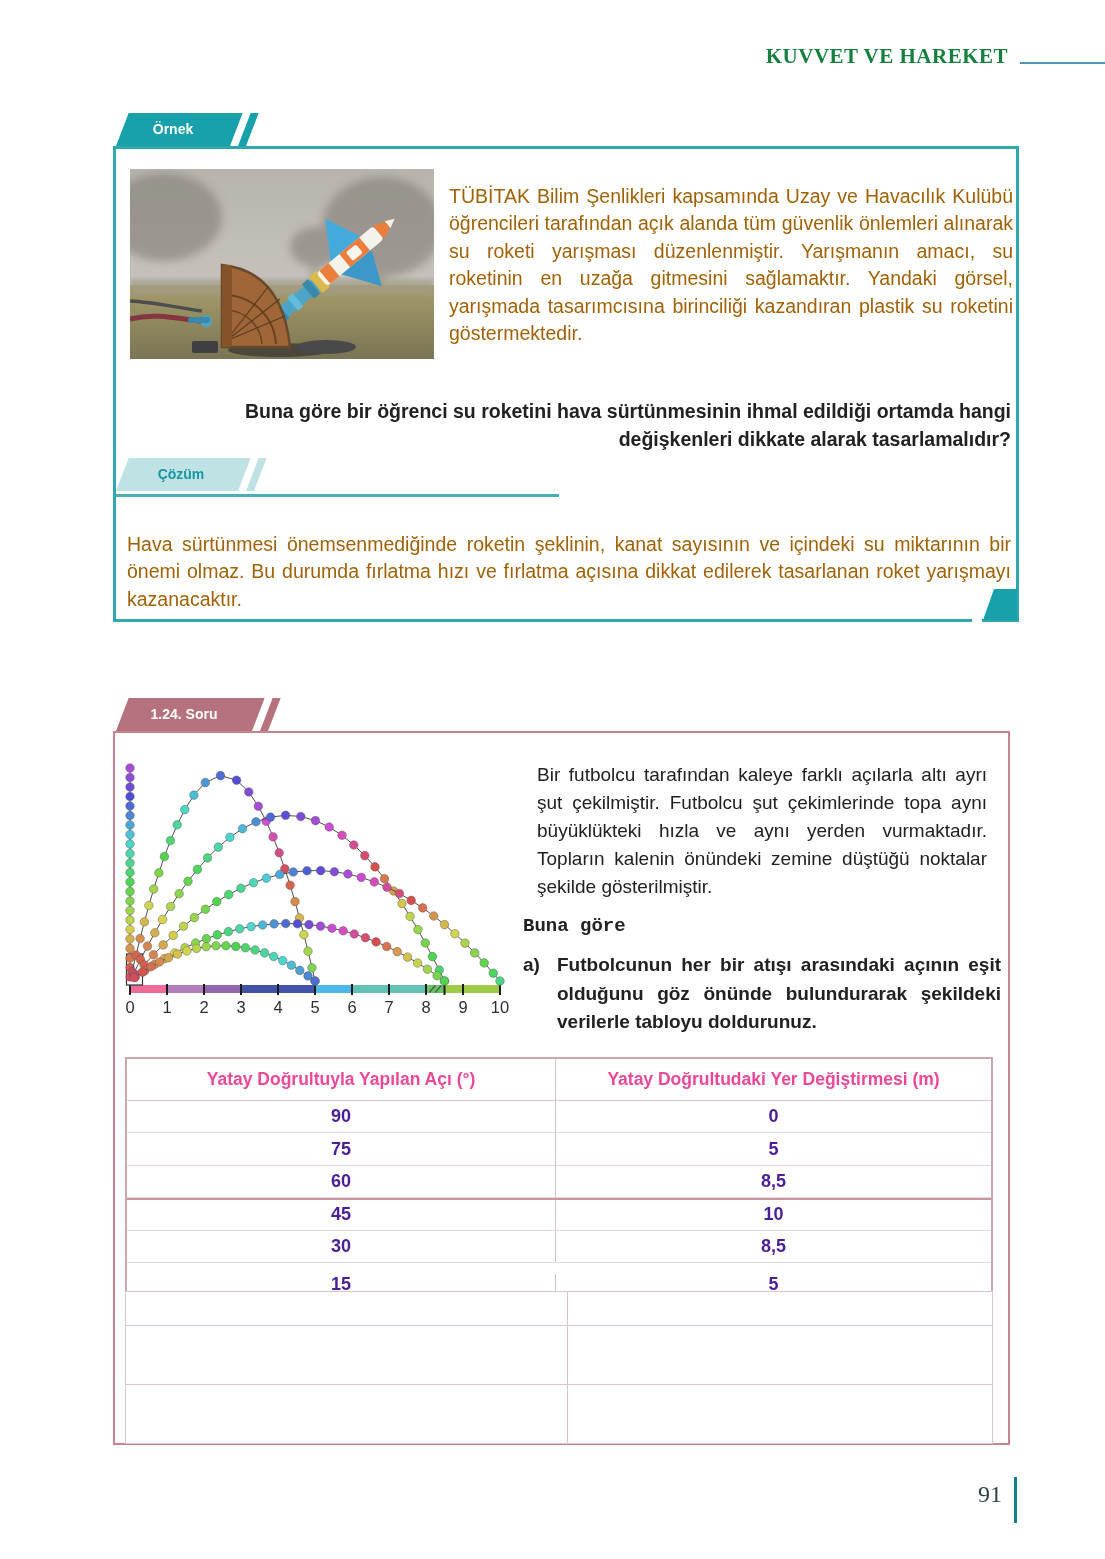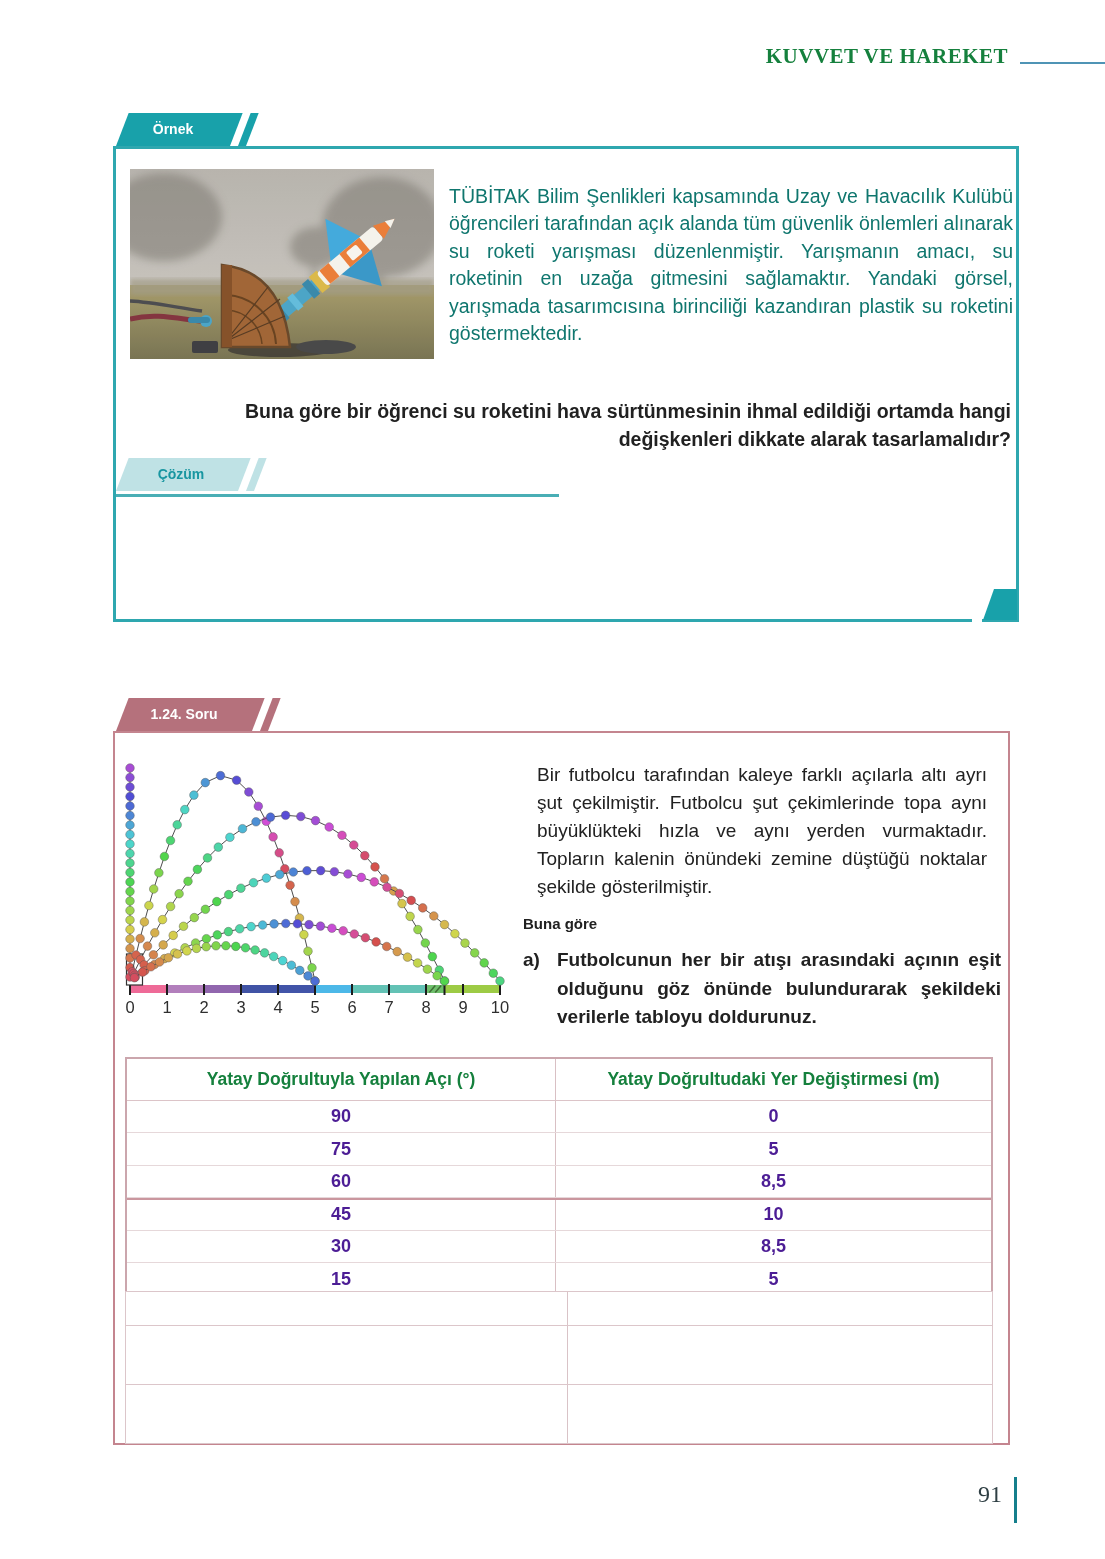--- a/index.html
+++ b/index.html
@@ -34,21 +34,21 @@
   .tag-cozum{--bg:#bfe2e5;--fg:#1896a1;left:0px;top:309px;width:114px;padding-left:8px;}
   .tag-soru{--bg:#b5717c;--fg:#ffffff;left:116px;top:698px;width:136px;}
 
   
   .ornek-box{
     position:absolute;left:113px;top:146px;width:906px;height:476px;
     border:3px solid #2ea7af;box-sizing:border-box;background:#fff;
   }
   .photo{position:absolute;left:14px;top:20px;width:304px;height:190px;}
   .para{
-    text-align:justify;font-size:19.5px;line-height:27.6px;color:#0f766e;
+    text-align:justify;font-size:19.5px;line-height:27.6px;color:#a16207;
   }
   .ornek-intro{position:absolute;left:333px;top:14px;width:564px;}
   .ornek-question{
     position:absolute;left:11px;top:228px;width:884px;
     font-weight:bold;font-size:19.5px;line-height:28.5px;text-align:right;
   }
   .cozum-underline{position:absolute;left:0;top:345px;width:443px;height:2.5px;background:#49aeb5;}
   .ornek-solution{position:absolute;left:11px;top:362px;width:884px;}
   .corner-gap{position:absolute;right:34px;bottom:-3px;width:10px;height:4px;background:#ffffff;}
   .corner-accent{
@@ -57,38 +57,38 @@
   }
 
   
   .soru-box{
     position:absolute;left:113px;top:731px;width:897px;height:714px;
     border:2.5px solid #c4858f;box-sizing:border-box;background:#fff;
   }
   .chart{position:absolute;left:0px;top:12px;width:400px;height:272px;}
   .soru-right{position:absolute;left:408px;top:14px;width:478px;}
   .soru-intro{font-size:19px;line-height:28px;text-align:justify;}
-  .buna-gore{font-weight:bold;font-size:15px;margin-top:13px;}
+  .buna-gore{font-weight:bold;font-size:19px;margin-top:13px;font-family:Liberation Mono, monospace;}
   .item-a{display:flex;margin-top:14px;font-weight:bold;}
   .item-a-marker{width:34px;flex:0 0 34px;font-size:19px;line-height:28.5px;}
   .item-a-text{font-size:19px;line-height:28.5px;text-align:justify;}
 
   
   .d-table{
     position:absolute;left:10px;top:324px;width:868px;
     border:2px solid #cba6ad;box-sizing:border-box;background:#fff;
   }
   .t-hrow{display:flex;height:41px;border-bottom:1px solid #dcc4c8;}
   .t-hcell{
     width:49.6%;display:flex;align-items:center;justify-content:center;
-    font-weight:bold;font-size:17.5px;color:#15803d;border-right:1px solid #d9c0c4;
+    font-weight:bold;font-size:17.5px;color:#ec4899;border-right:1px solid #d9c0c4;
   }
   .t-hcell:last-child{width:50.4%;border-right:none;}
   .t-row{display:flex;height:32.4px;border-bottom:1px solid #e6d8da;box-sizing:border-box;}
-  .t-row:last-child{border-bottom:none;}
+  .t-row:last-child{border-bottom:none;align-items:flex-end;}
   .t-row.strong-top{border-top:2px solid #ca969e;}
   .t-cell{
     width:49.6%;display:flex;align-items:center;justify-content:center;
     font-weight:bold;font-size:18px;color:#4c1d95;border-right:1px solid #d9c0c4;
   }
   .t-cell:last-child{width:50.4%;border-right:none;}
 
   
   .e-table{
     position:absolute;left:10px;top:558px;width:868px;
@@ -181,20 +181,21 @@
 
   <p class="para ornek-intro">TÜBİTAK Bilim Şenlikleri kapsamında Uzay ve Havacılık Kulübü öğrencileri tarafından açık alanda tüm güvenlik önlemleri alınarak su roketi yarışması düzenlenmiştir. Yarışmanın amacı, su roketinin en uzağa gitmesini sağlamaktır. Yandaki görsel, yarışmada tasarımcısına birinciliği kazandıran plastik su roketini göstermektedir.</p>
 
   <p class="ornek-question">Buna göre bir öğrenci su roketini hava sürtünmesinin ihmal edildiği ortamda hangi değişkenleri dikkate alarak tasarlamalıdır?</p>
 
   <div class="tag tag-cozum">
     <span class="tag-text">Çözüm</span>
   </div>
   <div class="cozum-underline"></div>
 
+  <p class="para ornek-solution">Hava sürtünmesi önemsenmediğinde roketin şeklinin, kanat sayısının ve içindeki su miktarının bir önemi olmaz. Bu durumda fırlatma hızı ve fırlatma açısına dikkat edilerek tasarlanan roket yarışmayı kazanacaktır.</p>
 
   <i class="corner-gap"></i>
   <i class="corner-accent"></i>
 </div>
 
 <div class="tag tag-soru">
   <span class="tag-text">1.24. Soru</span>
 </div>
 
 <div class="soru-box">

